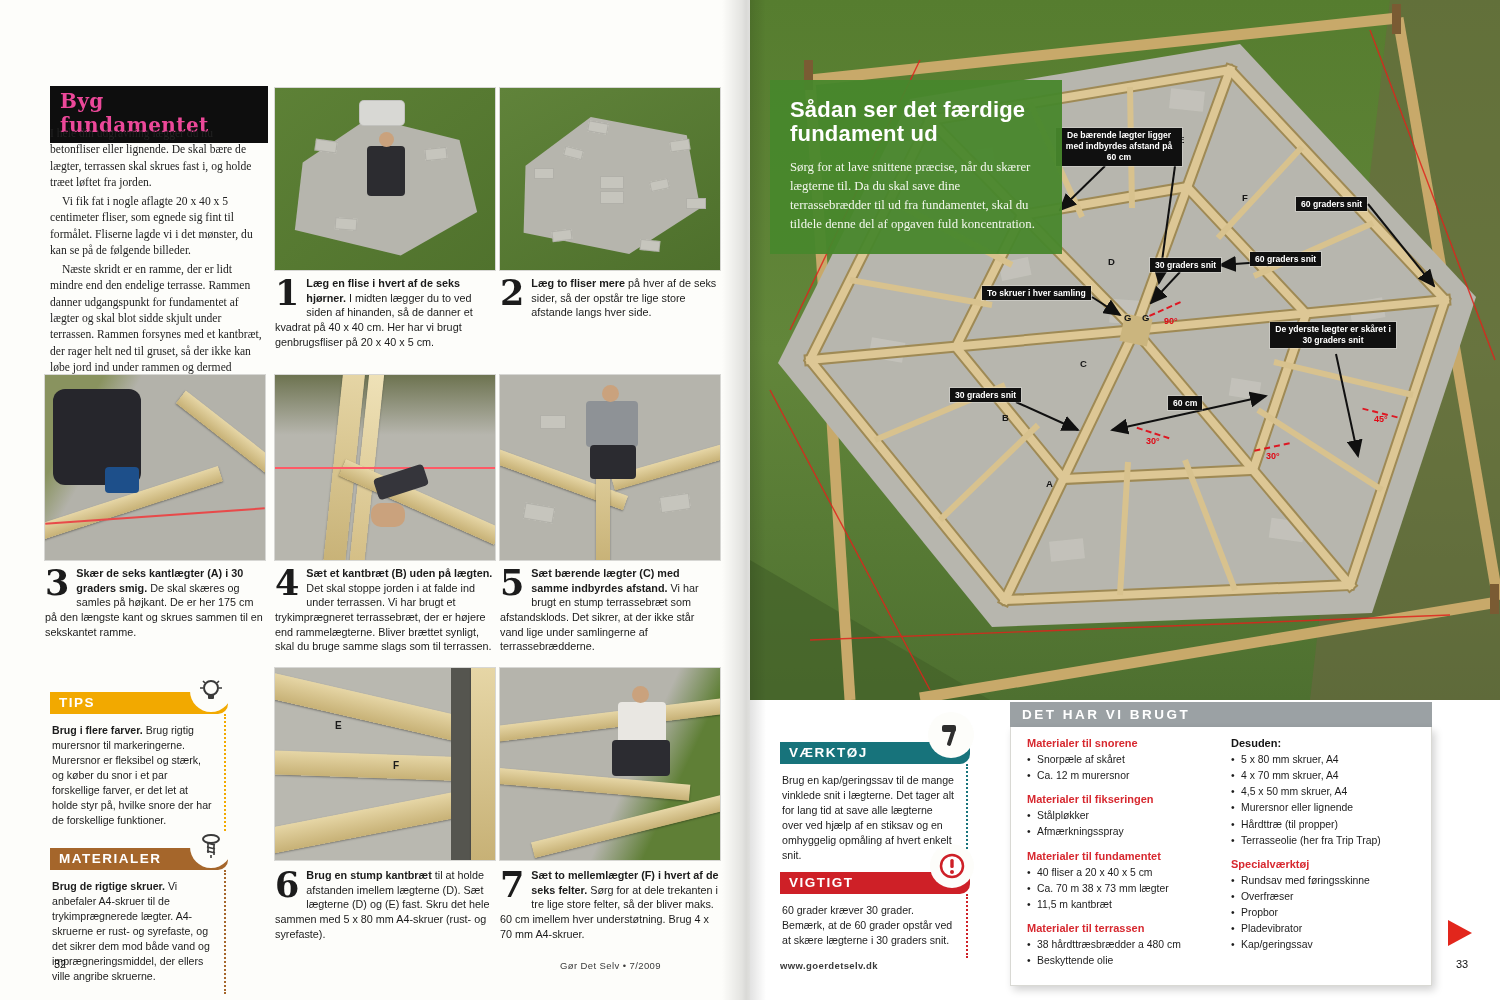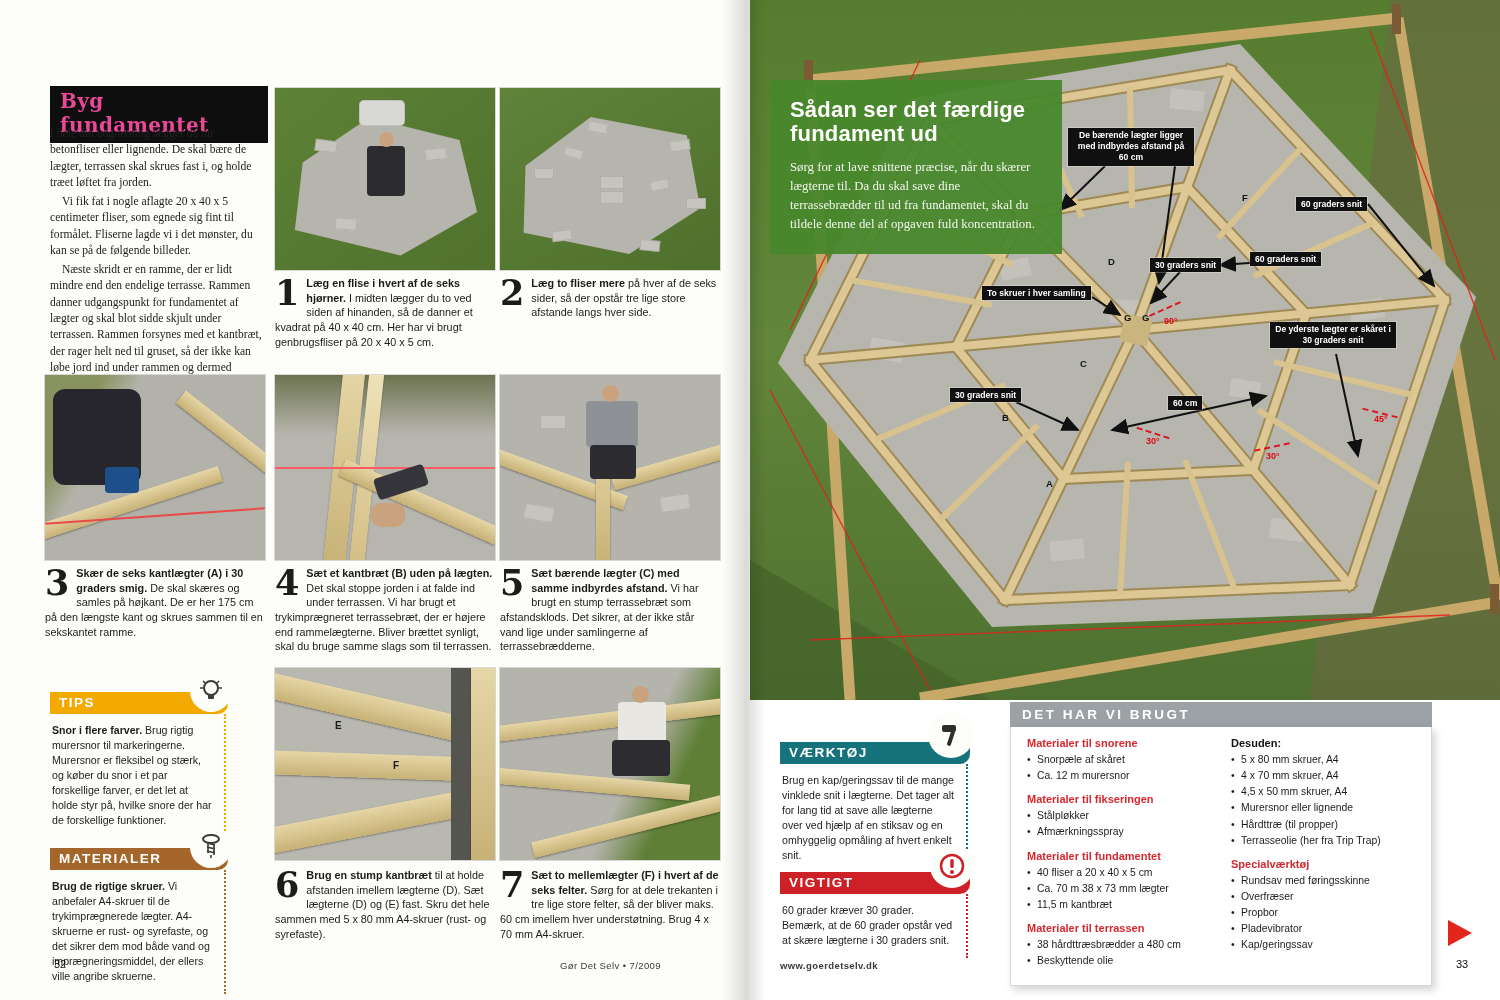--- a/index.html
+++ b/index.html
@@ -168,21 +168,21 @@
       <span>TIPS</span>
       <span class="icon-badge">
         <svg width="26" height="26" viewBox="0 0 26 26">
             <circle cx="13" cy="10" r="7" fill="none" stroke="#3a3a3a" stroke-width="2"></circle>
             <rect x="10" y="16" width="6" height="5" rx="1" fill="#3a3a3a"></rect>
             <path d="M5 3l2 2M21 3l-2 2M2 10h3M21 10h3" stroke="#3a3a3a" stroke-width="1.6"></path>
           </svg>
       </span>
     </div>
     <div class="bdy">
-      <b>Snor i flere farver.</b>
+      <b>Brug i flere farver.</b>
       <span>Brug rigtig murersnor til markeringerne. Murersnor er fleksibel og stærk, og køber du snor i et par forskellige farver, er det let at holde styr på, hvilke snore der har de forskellige funktioner.</span>
     </div>
   </div>
 
   <div class="infobox mats" style="left:50px;top:848px">
     <div class="hdr">
       <span>MATERIALER</span>
       <span class="icon-badge">
         <svg width="24" height="26" viewBox="0 0 24 26">
             <ellipse cx="12" cy="5" rx="8" ry="4" fill="none" stroke="#3a3a3a" stroke-width="2"></ellipse>
@@ -323,21 +323,21 @@
         <path d="M528 261 L470 265" marker-end="url(#ah)"></path>
         <path d="M430 272 L401 303" marker-end="url(#ah)"></path>
         <path d="M342 297 L370 315" marker-end="url(#ah)"></path>
         <path d="M266 402 L328 430" marker-end="url(#ah)"></path>
         <path d="M586 354 L608 456" marker-end="url(#ah)"></path>
         <path d="M362 430 L516 396" marker-start="url(#ah2)" marker-end="url(#ah)"></path>
       </g>
     </svg>
 
     
-    <div class="plabel two" style="left:318px;top:128px">De bærende lægter ligger med indbyrdes afstand på 60 cm</div>
+    <div class="plabel two" style="left:306px;top:128px">De bærende lægter ligger med indbyrdes afstand på 60 cm</div>
     <div class="plabel" style="left:546px;top:197px">60 graders snit</div>
     <div class="plabel" style="left:500px;top:252px">60 graders snit</div>
     <div class="plabel" style="left:400px;top:258px">30 graders snit</div>
     <div class="plabel" style="left:232px;top:286px">To skruer i hver samling</div>
     <div class="plabel" style="left:200px;top:388px">30 graders snit</div>
     <div class="plabel two" style="left:520px;top:322px">De yderste lægter er skåret i 30 graders snit</div>
     <div class="plabel" style="left:418px;top:396px">60 cm</div>
 
     
     <span class="angle" style="left:414px;top:316px">90°</span>

